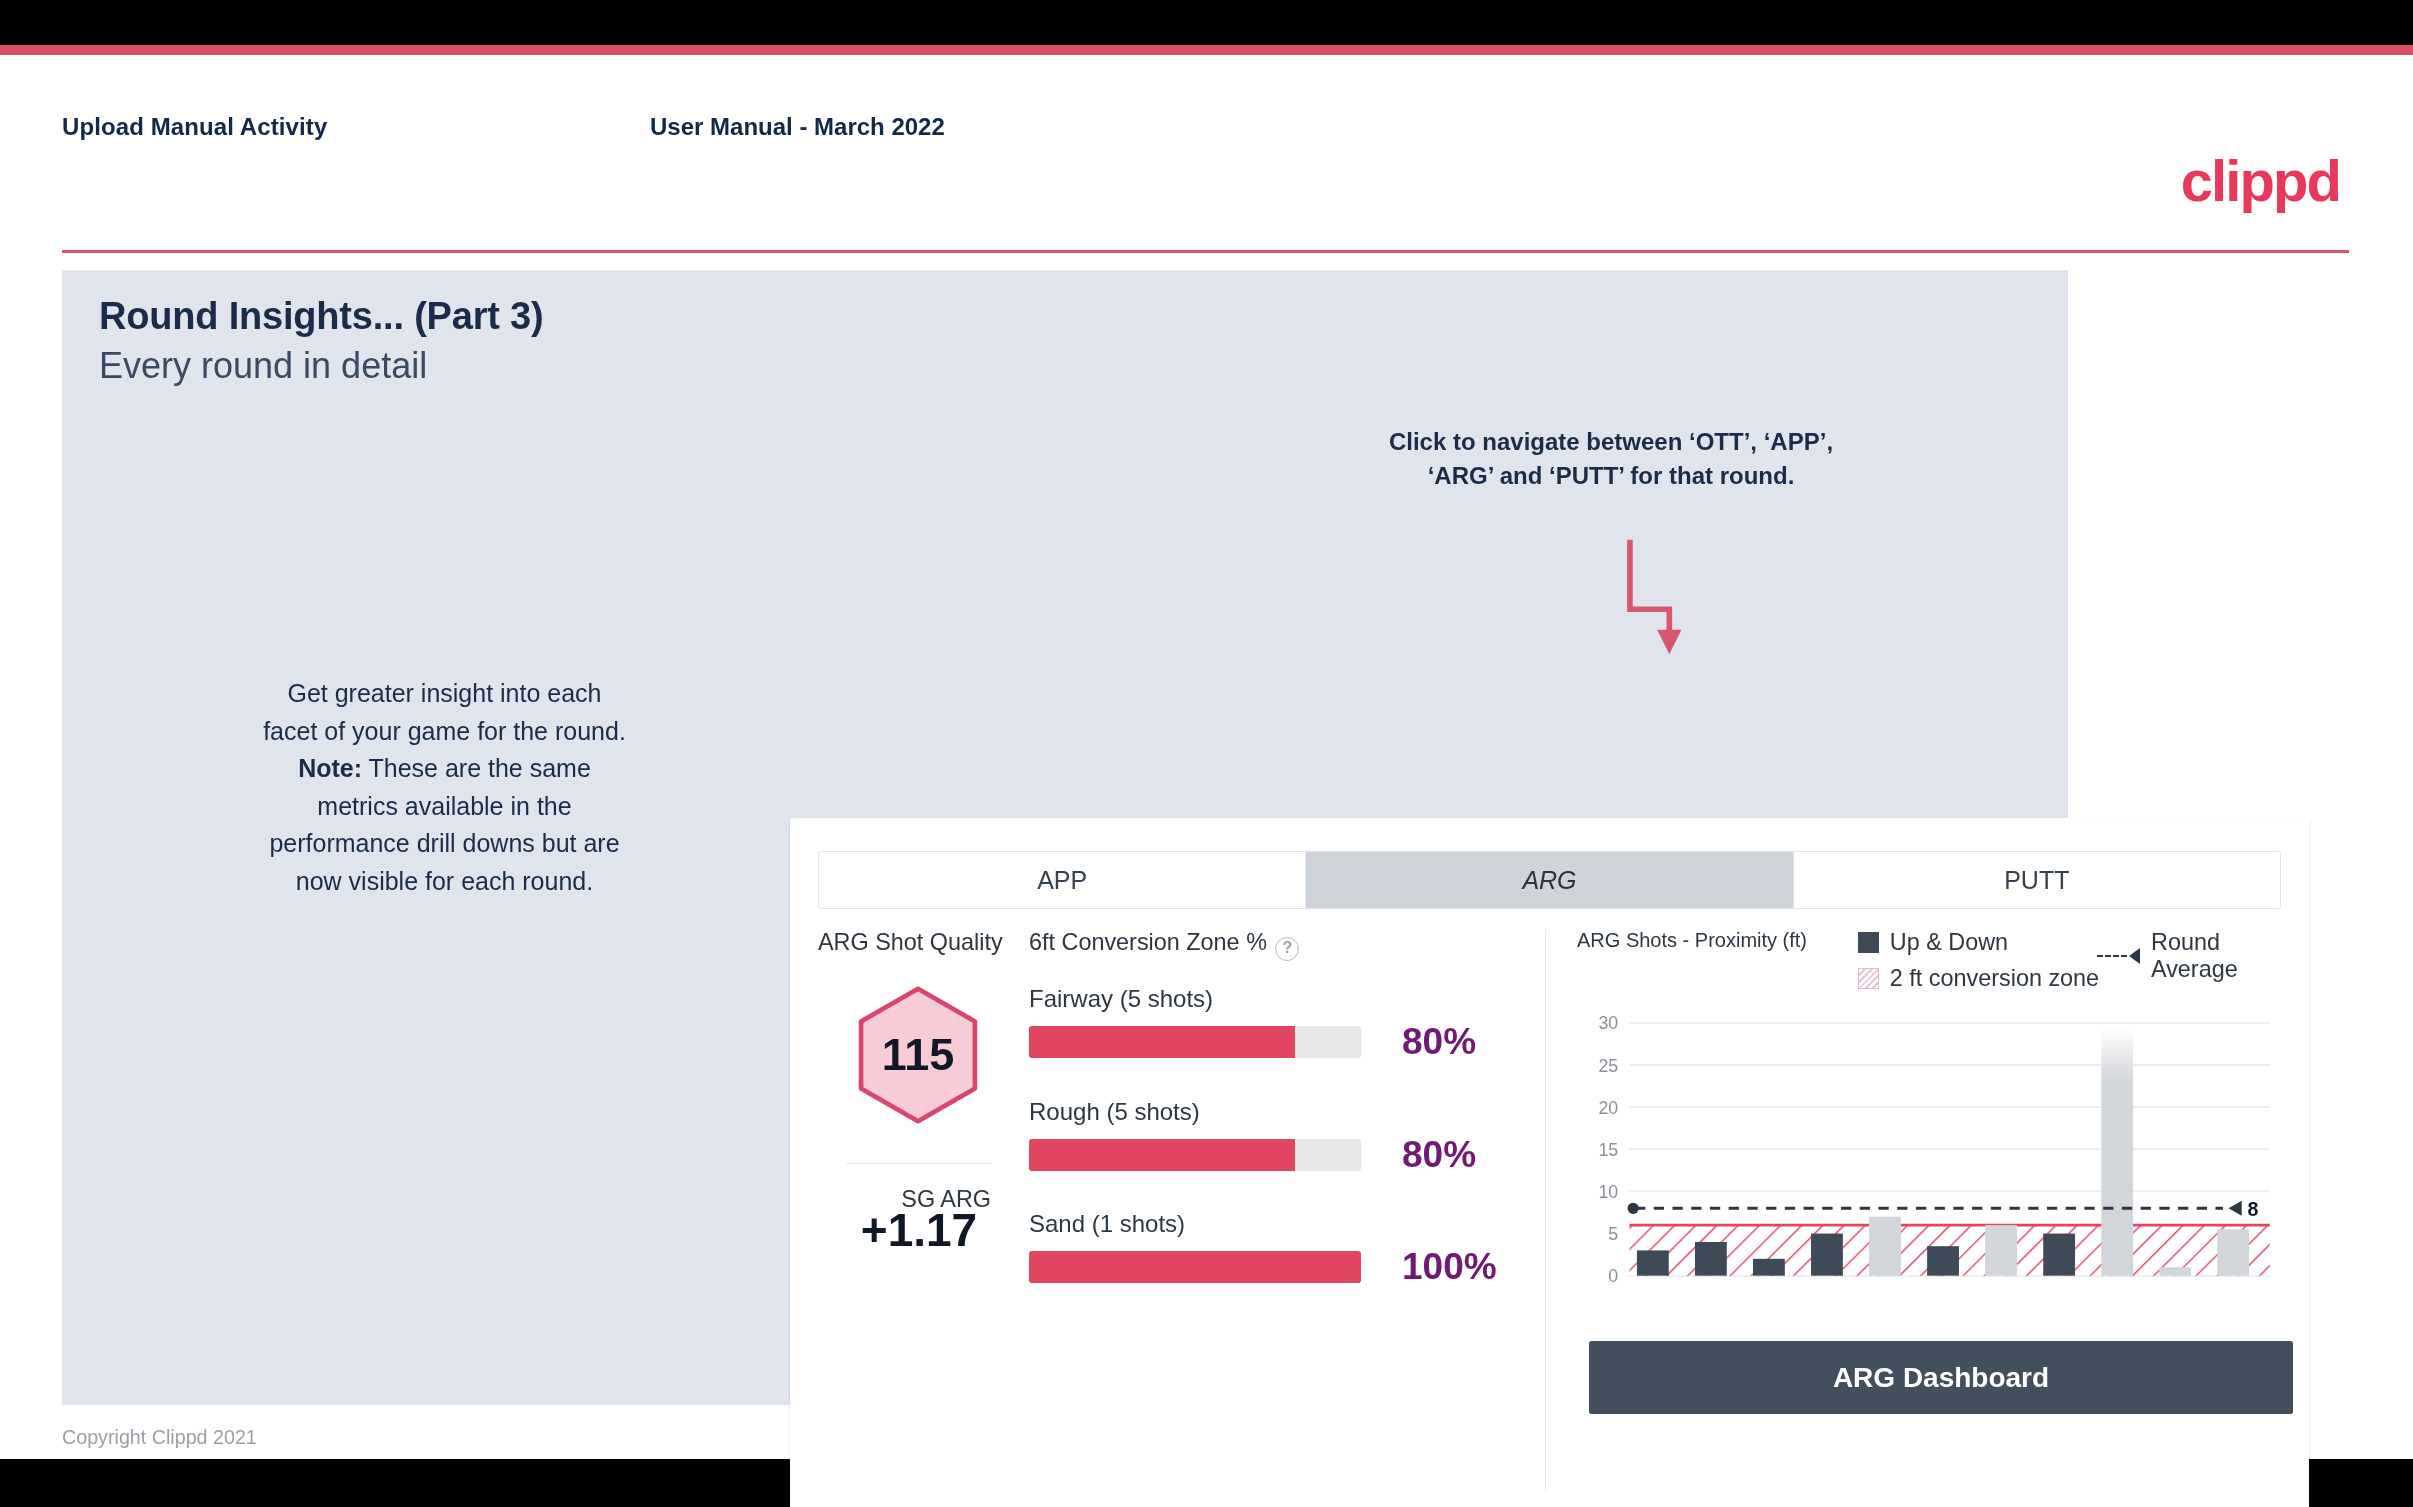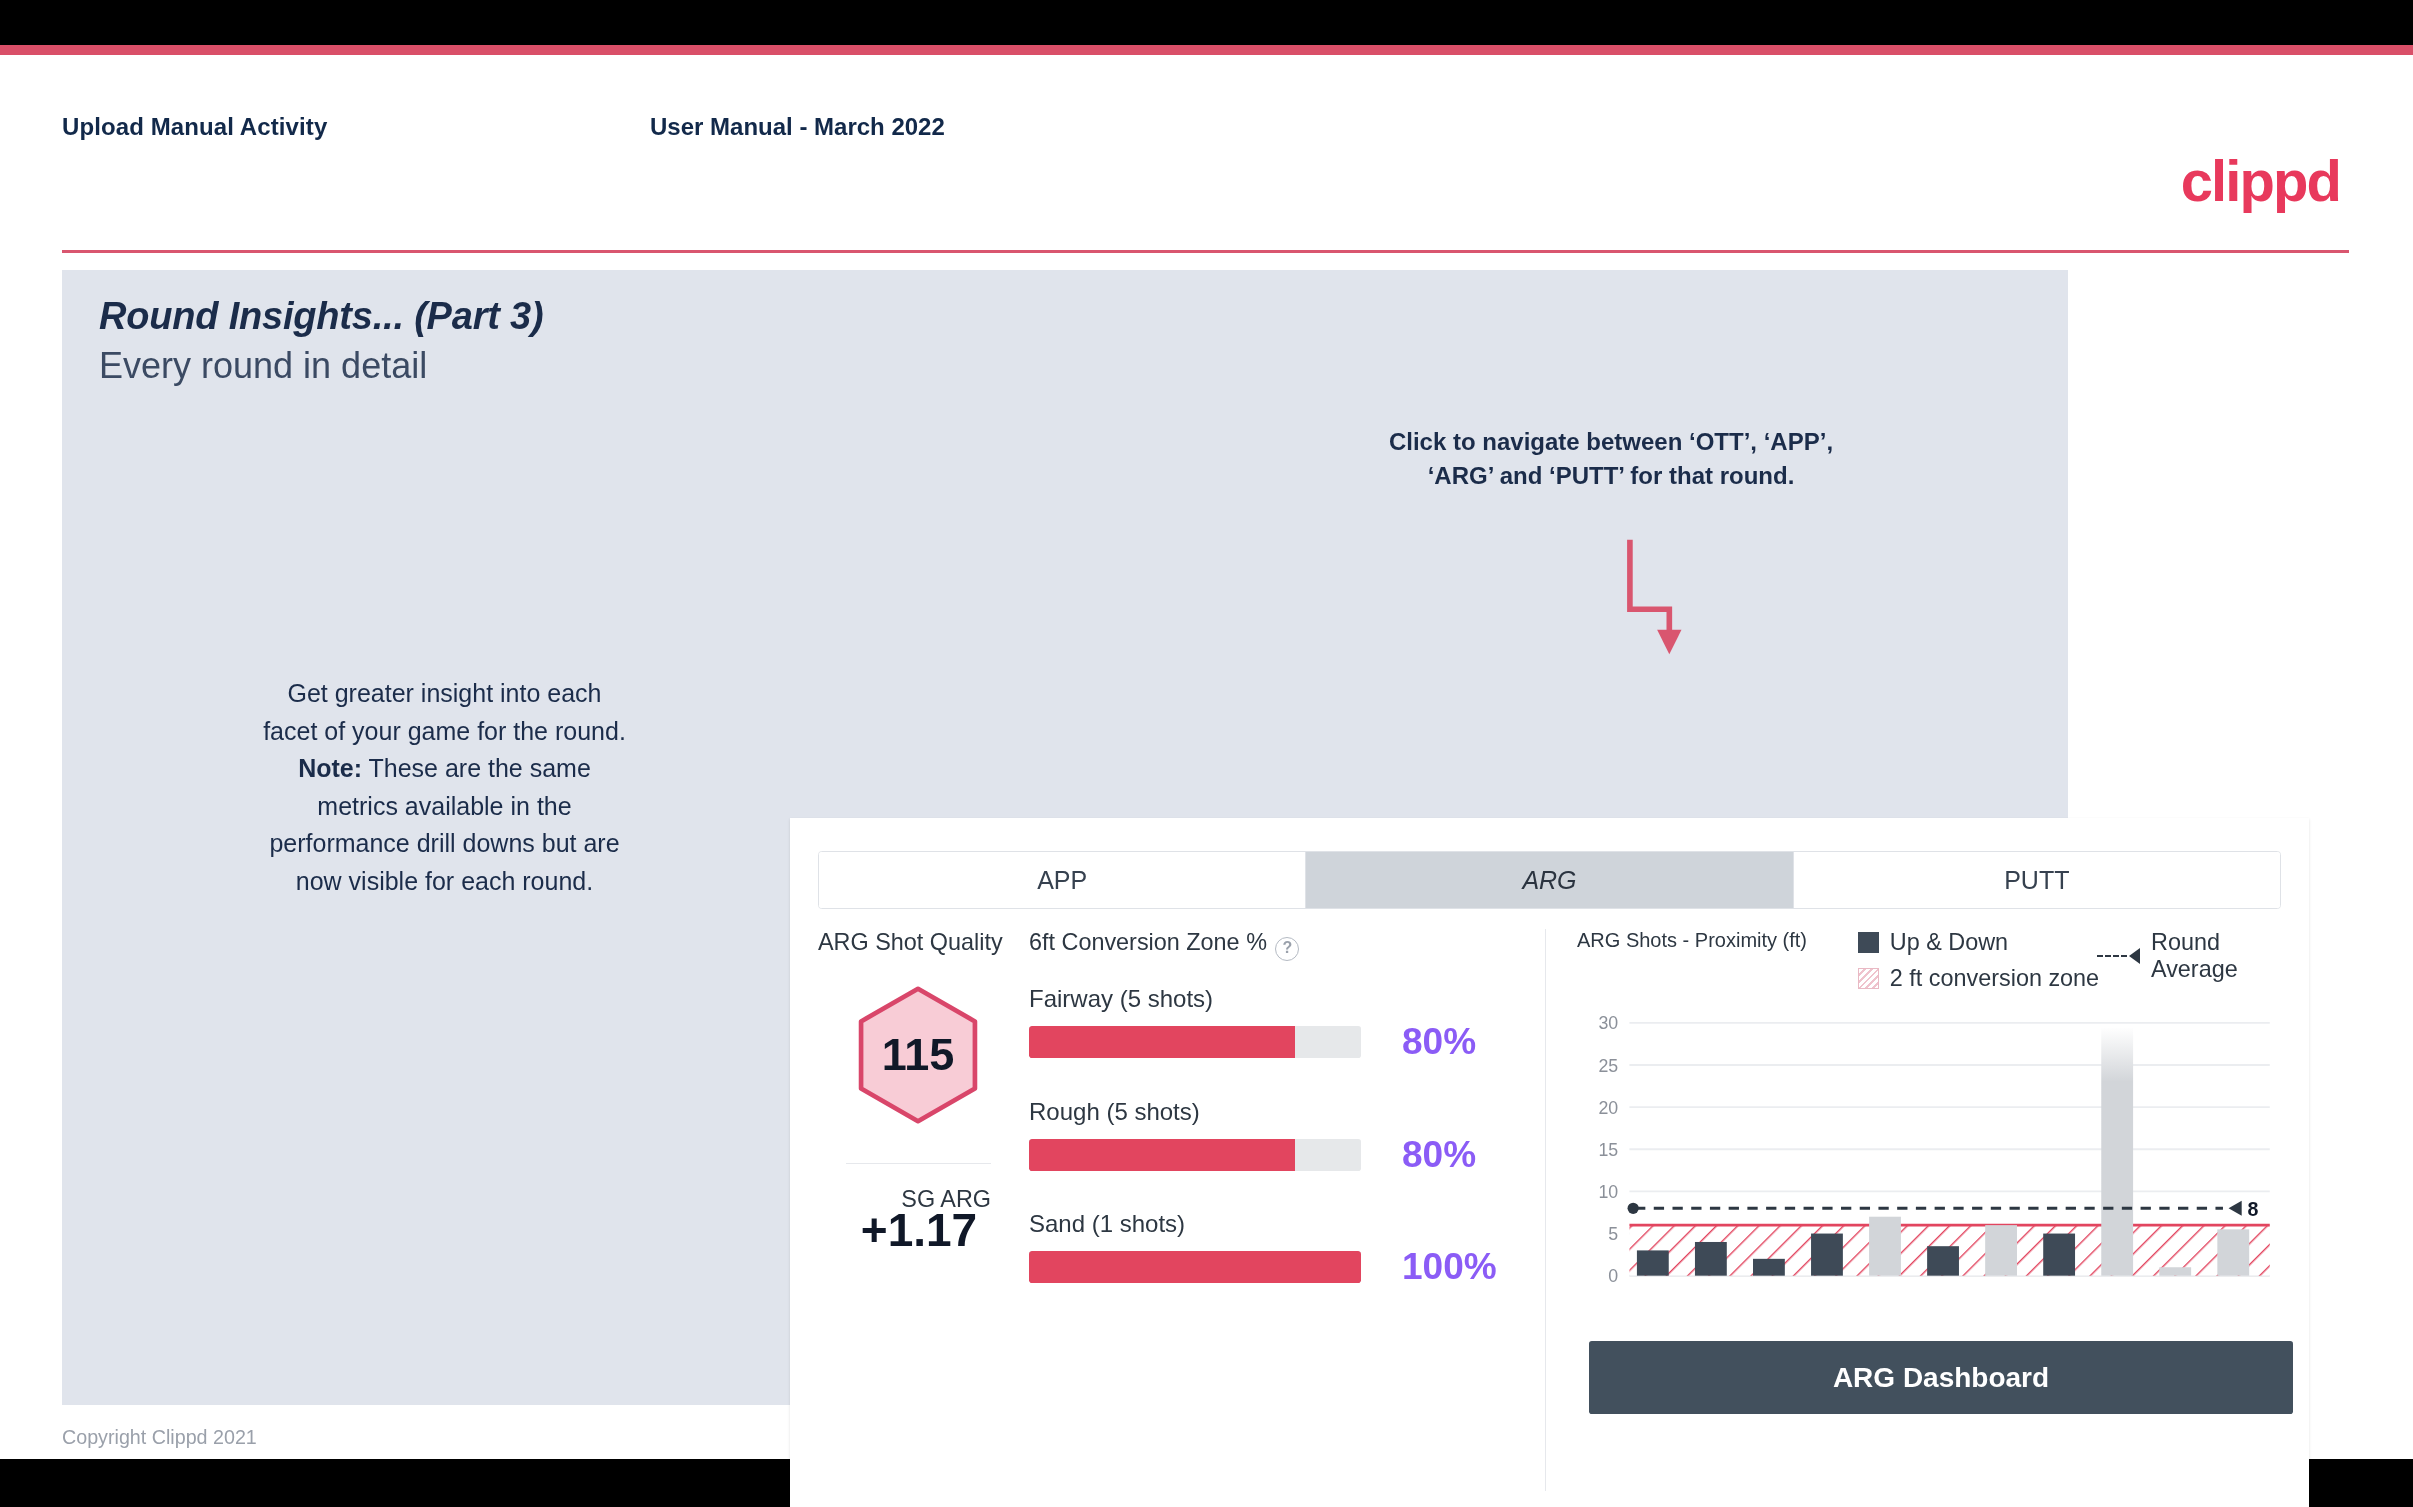--- a/index.html
+++ b/index.html
@@ -47,21 +47,20 @@
   
   .panel {
     position: absolute; left: 62px; top: 225px;
     width: 2006px; height: 1135px;
     background: #e0e4ec;
   }
   .panel-title {
     position: absolute; left: 37px; top: 25px;
     font-size: 38px; font-weight: 700; color: #1b2c4a;
     letter-spacing: -0.2px;
-    font-style: italic;
   }
   .panel-sub {
     position: absolute; left: 37px; top: 75px;
     font-size: 36px; font-weight: 400; color: #3b4a63;
   }
 
   .callout {
     position: absolute; left: 1251px; top: 155px;
     width: 596px; text-align: center;
     font-size: 24px; font-weight: 700; color: #1b2c4a;
@@ -144,21 +143,21 @@
   .metric { position: absolute; left: 211px; width: 516px; }
   .metric .m-lab { font-size: 24px; color: #2d3742; margin-bottom: 13px; }
   .m-row { display: flex; align-items: center; }
   .m-track {
     width: 332px; height: 32px; background: #e6e8ea; border-radius: 2.8px;
     overflow: hidden;
   }
   .m-fill { height: 100%; background: #e2455f; border-radius: 2.8px 0 0 2.8px; }
   .m-fill.full { border-radius: 2.8px; }
   .m-pct {
-    margin-left: 41px; font-size: 37px; font-weight: 700; color: #8b5cf6;
+    margin-left: 41px; font-size: 37px; font-weight: 700; color: #701a75;
     line-height: 32px;
   }
 
   
   .rcol { position: absolute; left: 787px; top: 111px; width: 704px; }
   .r-title { position: absolute; left: 0; top: 0; font-size: 20px; color: #2d3742; }
   .legend-a { position: absolute; left: 281px; top: 0; display: flex; align-items: center; }
   .legend-b { position: absolute; left: 520px; top: 0; display: flex; align-items: center; }
   .legend-c { position: absolute; left: 281px; top: 36px; display: flex; align-items: center; }
   .lg-sq { width: 20.6px; height: 20.6px; background: #3e4a57; margin-right: 11.2px; }

